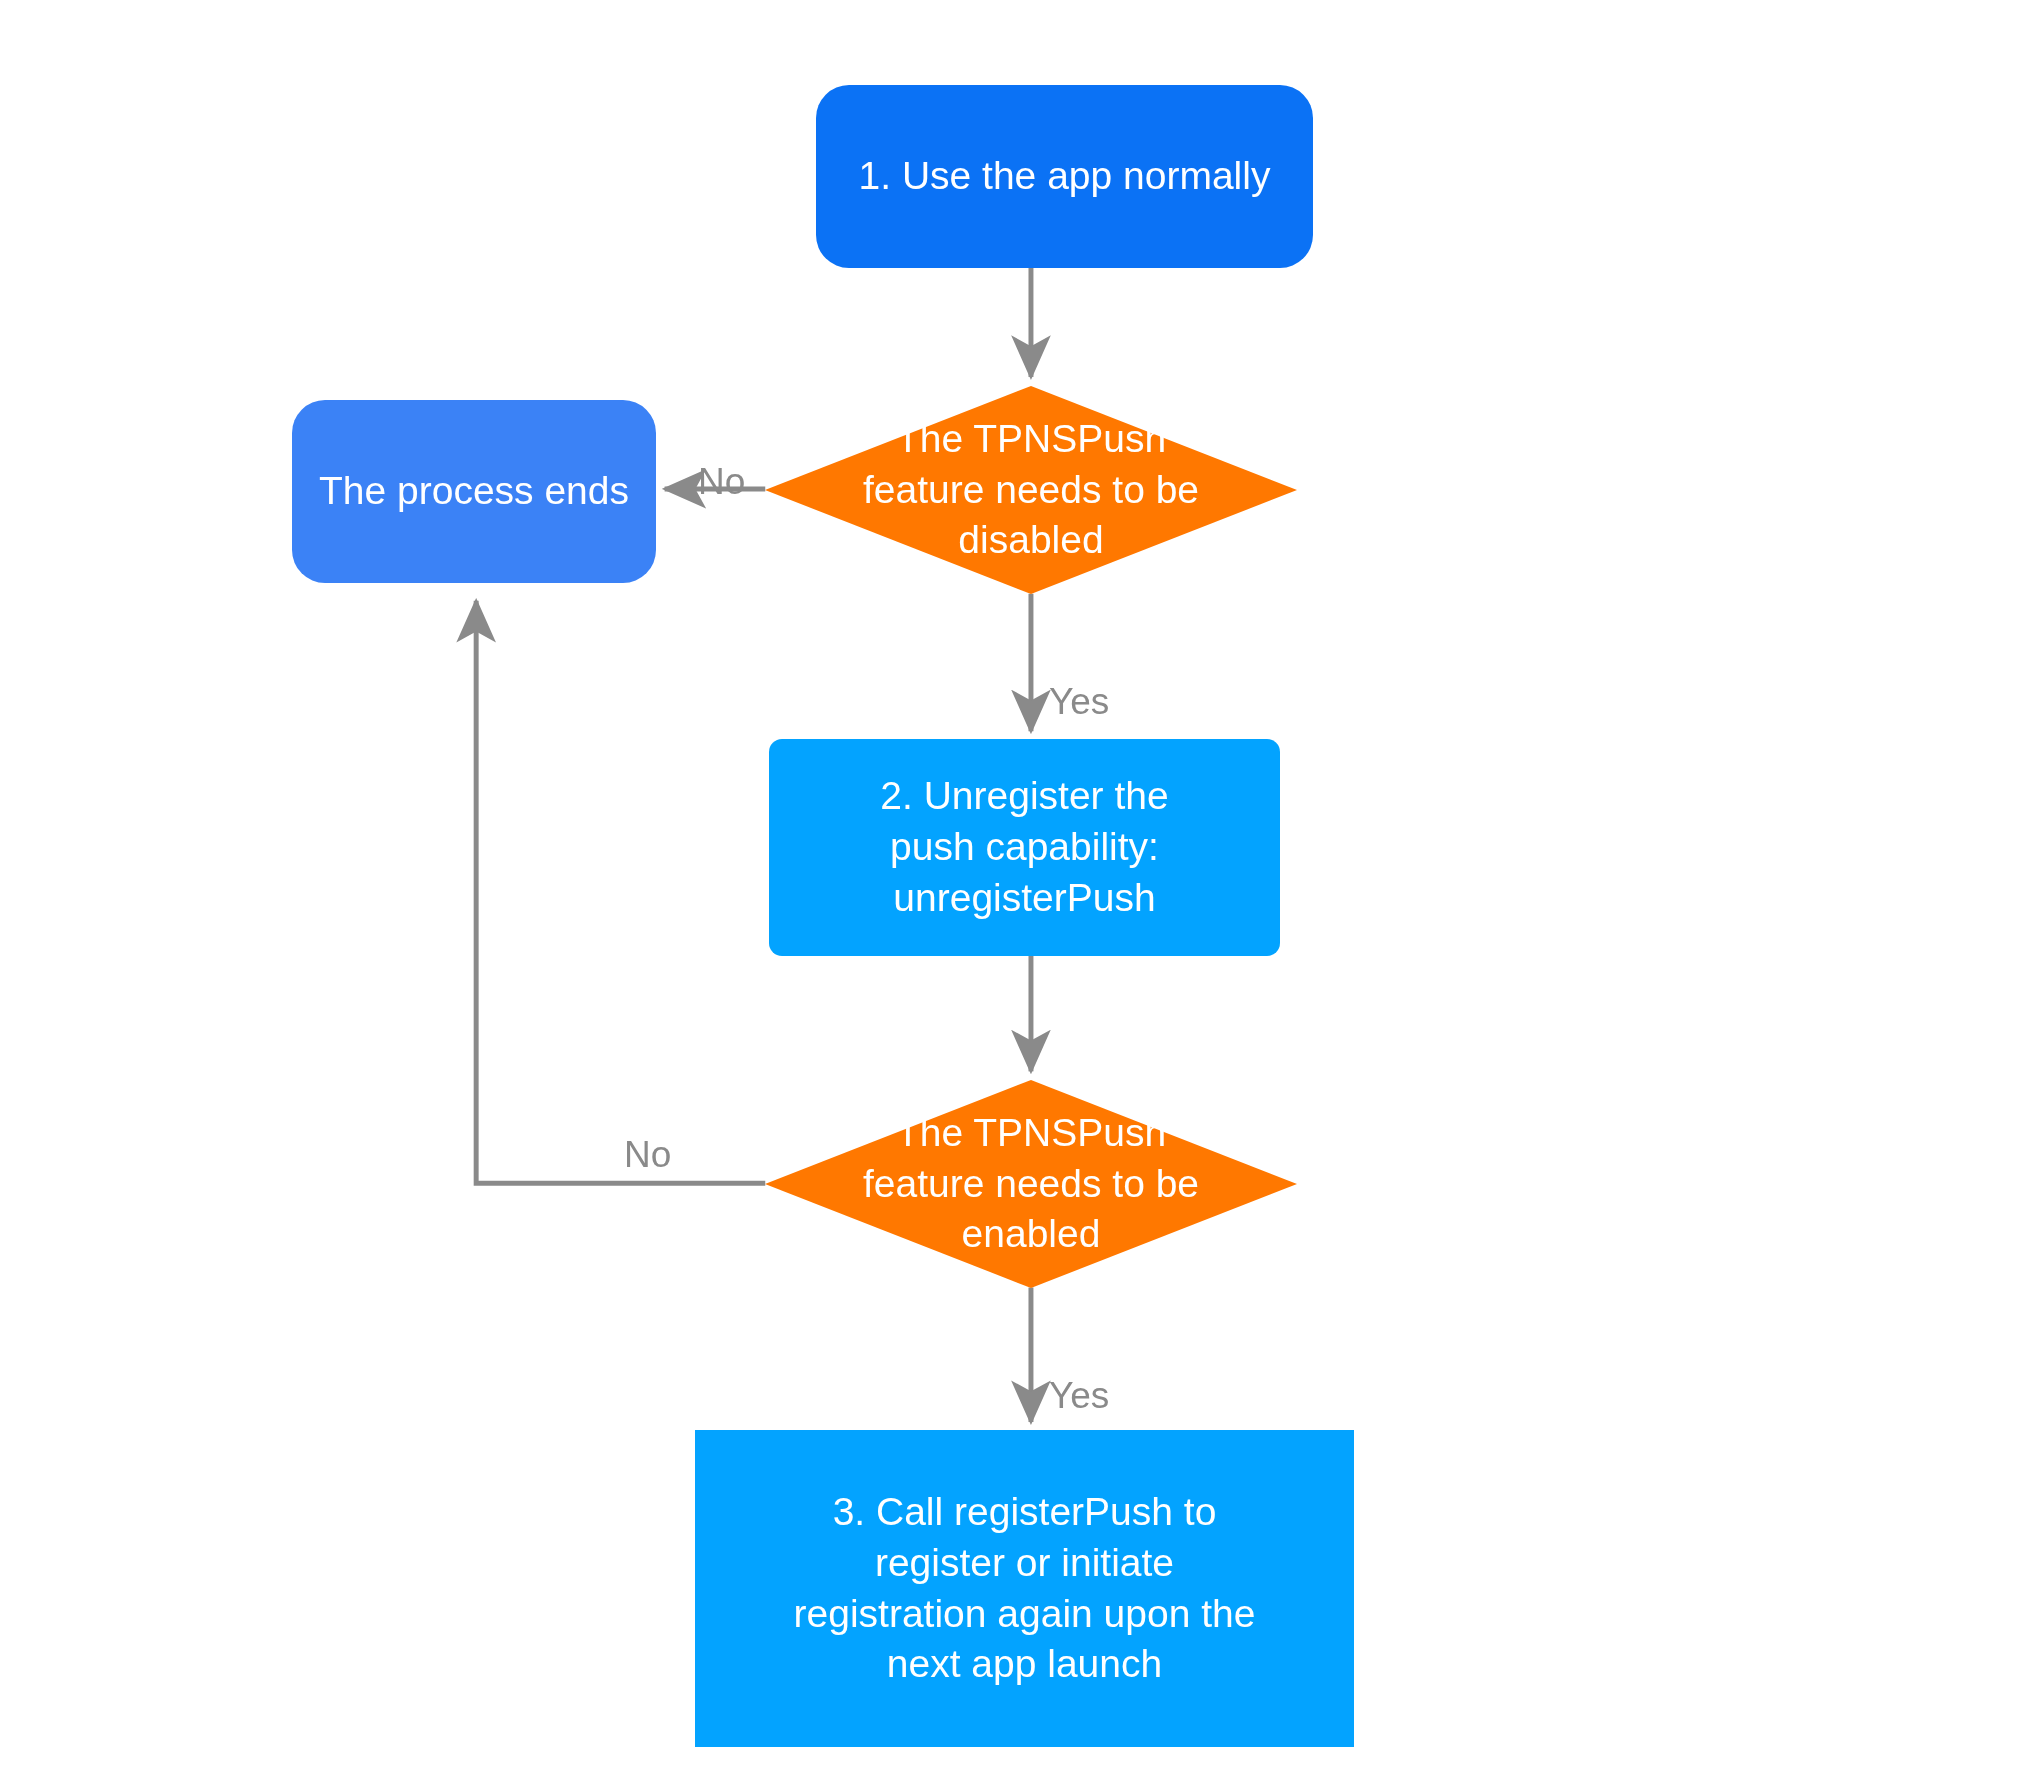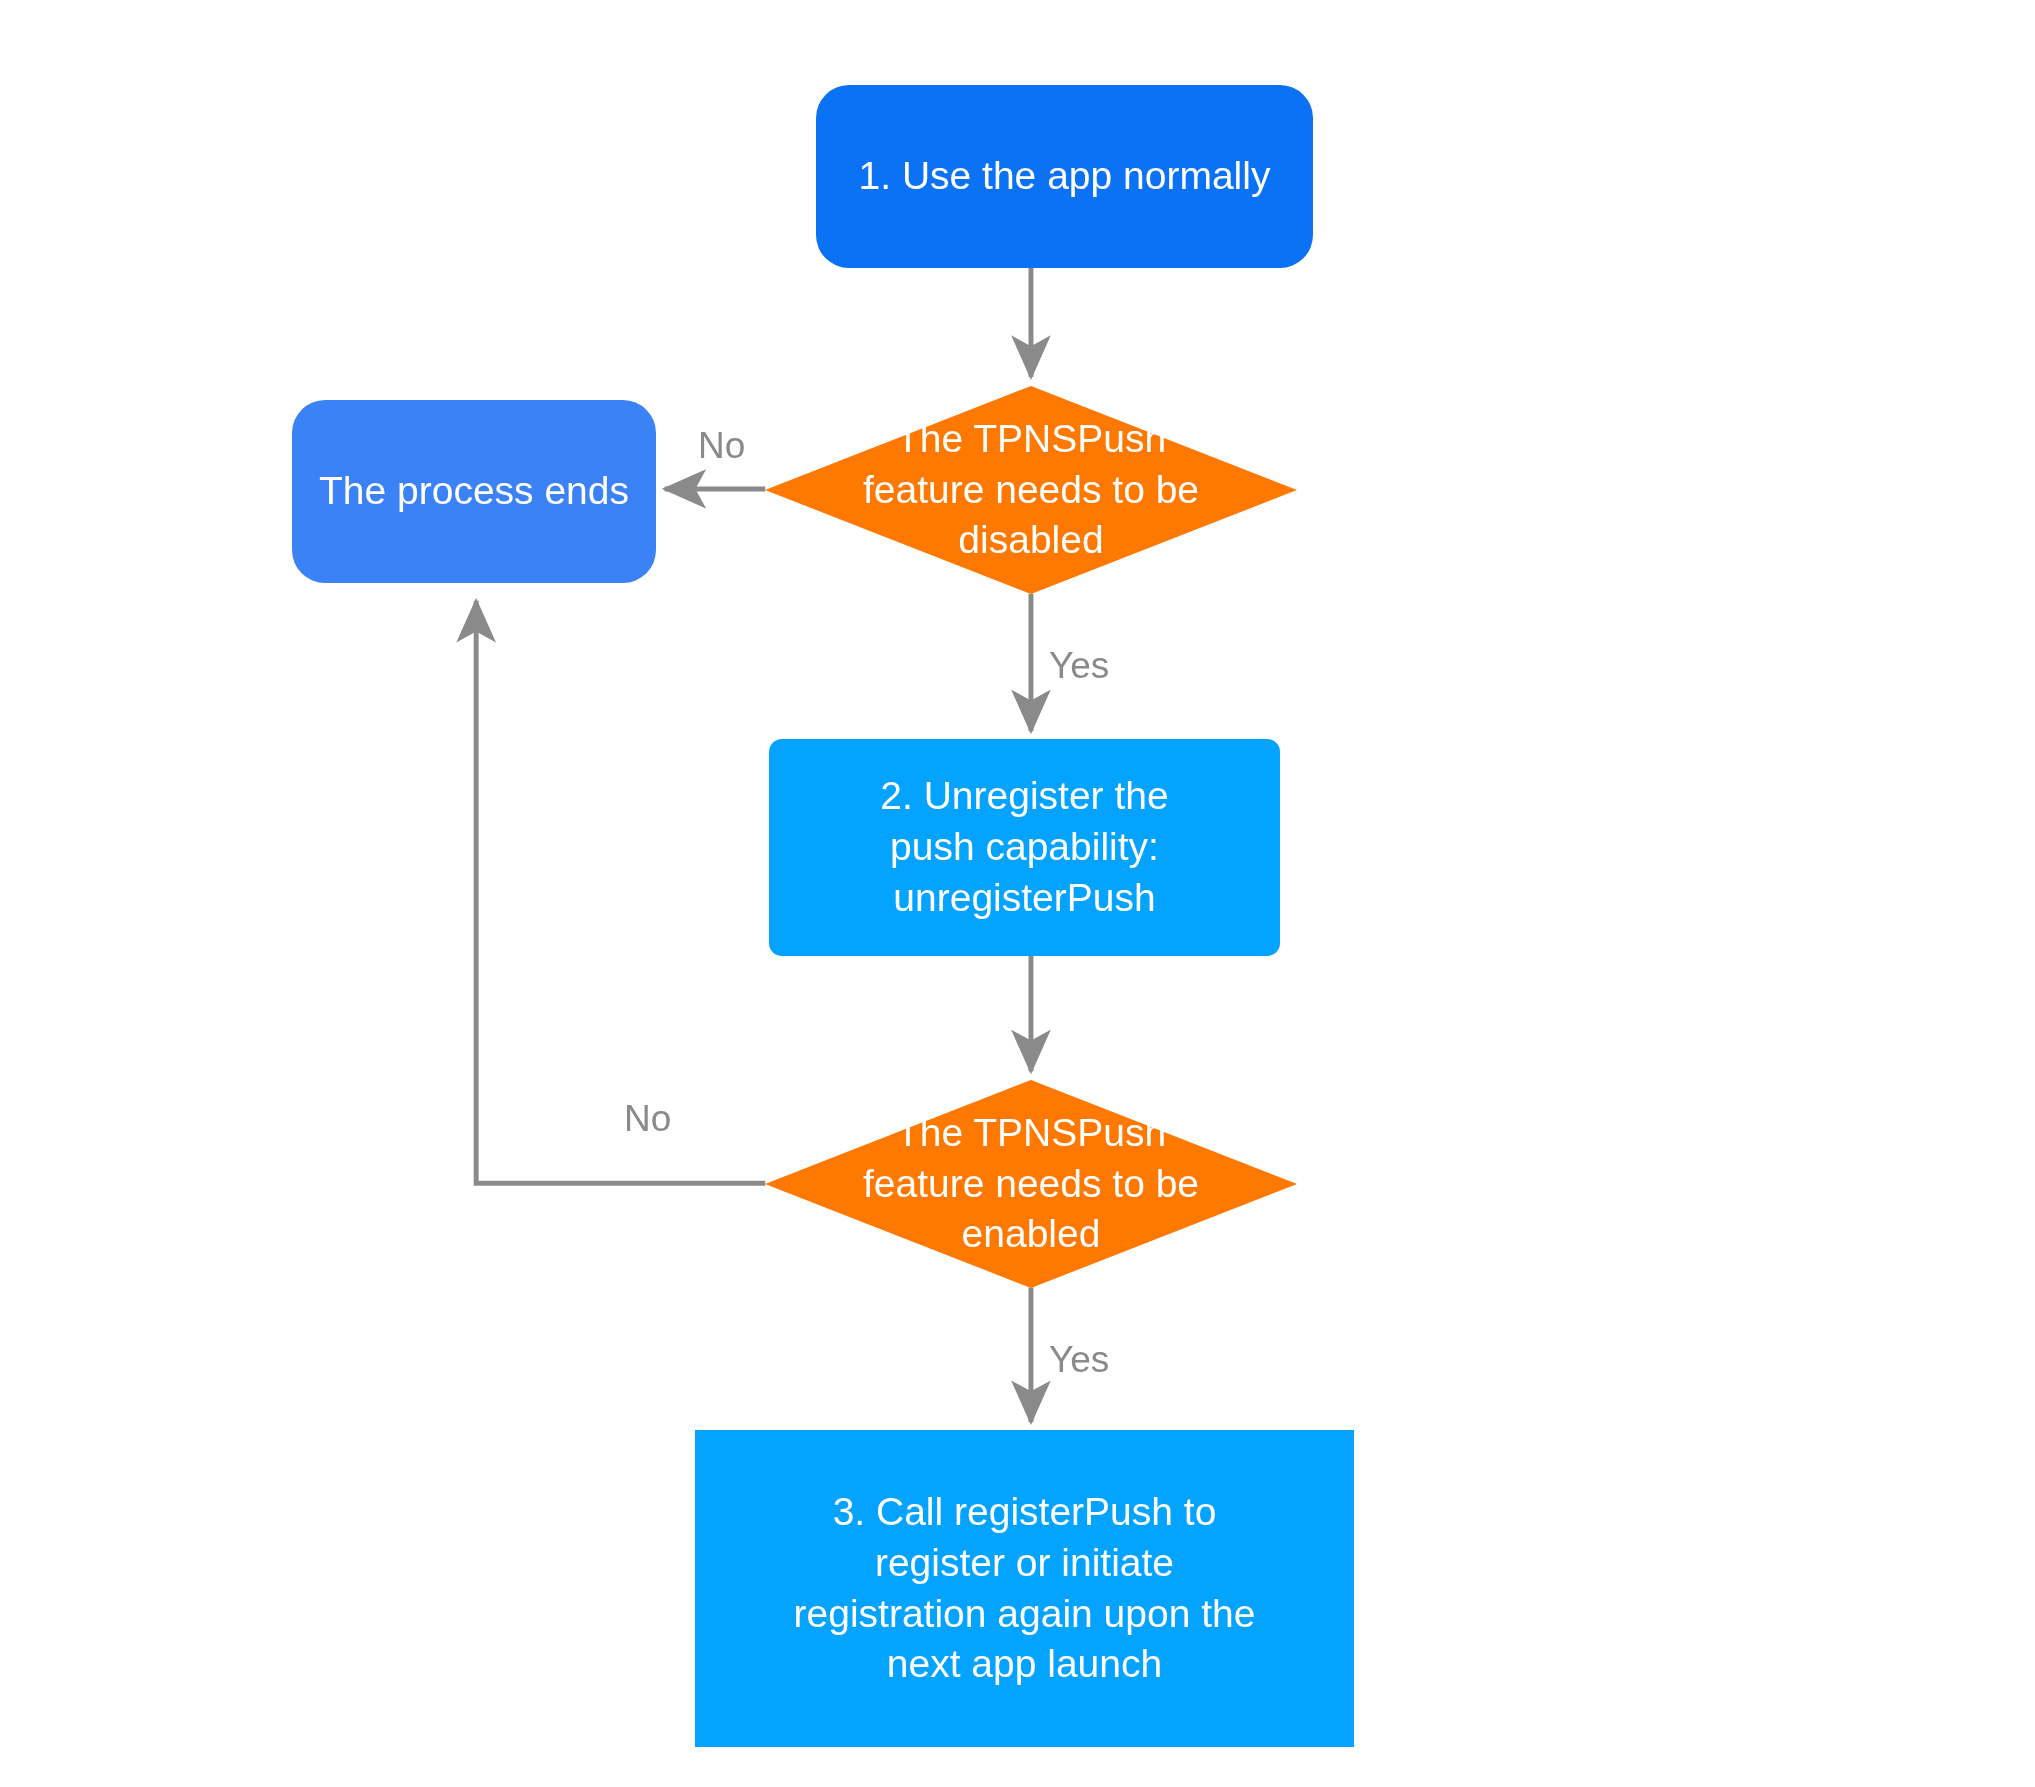--- a/index.html
+++ b/index.html
@@ -112,20 +112,21 @@
     pointer-events: none;
   }
 
   
   .edge-label {
     position: absolute;
     color: #8A8A8A;
     font-size: 37px;
     font-family: "Liberation Sans", sans-serif;
     white-space: nowrap;
+    margin-top: 36px;
   }
   #label-no-1  { left: 698px;  top: 425px;  }
   #label-yes-1 { left: 1049px; top: 645px;  }
   #label-no-2  { left: 624px;  top: 1098px; }
   #label-yes-2 { left: 1049px; top: 1339px; }
 </style>
 </head>
 <body>
 
 <div id="canvas">

